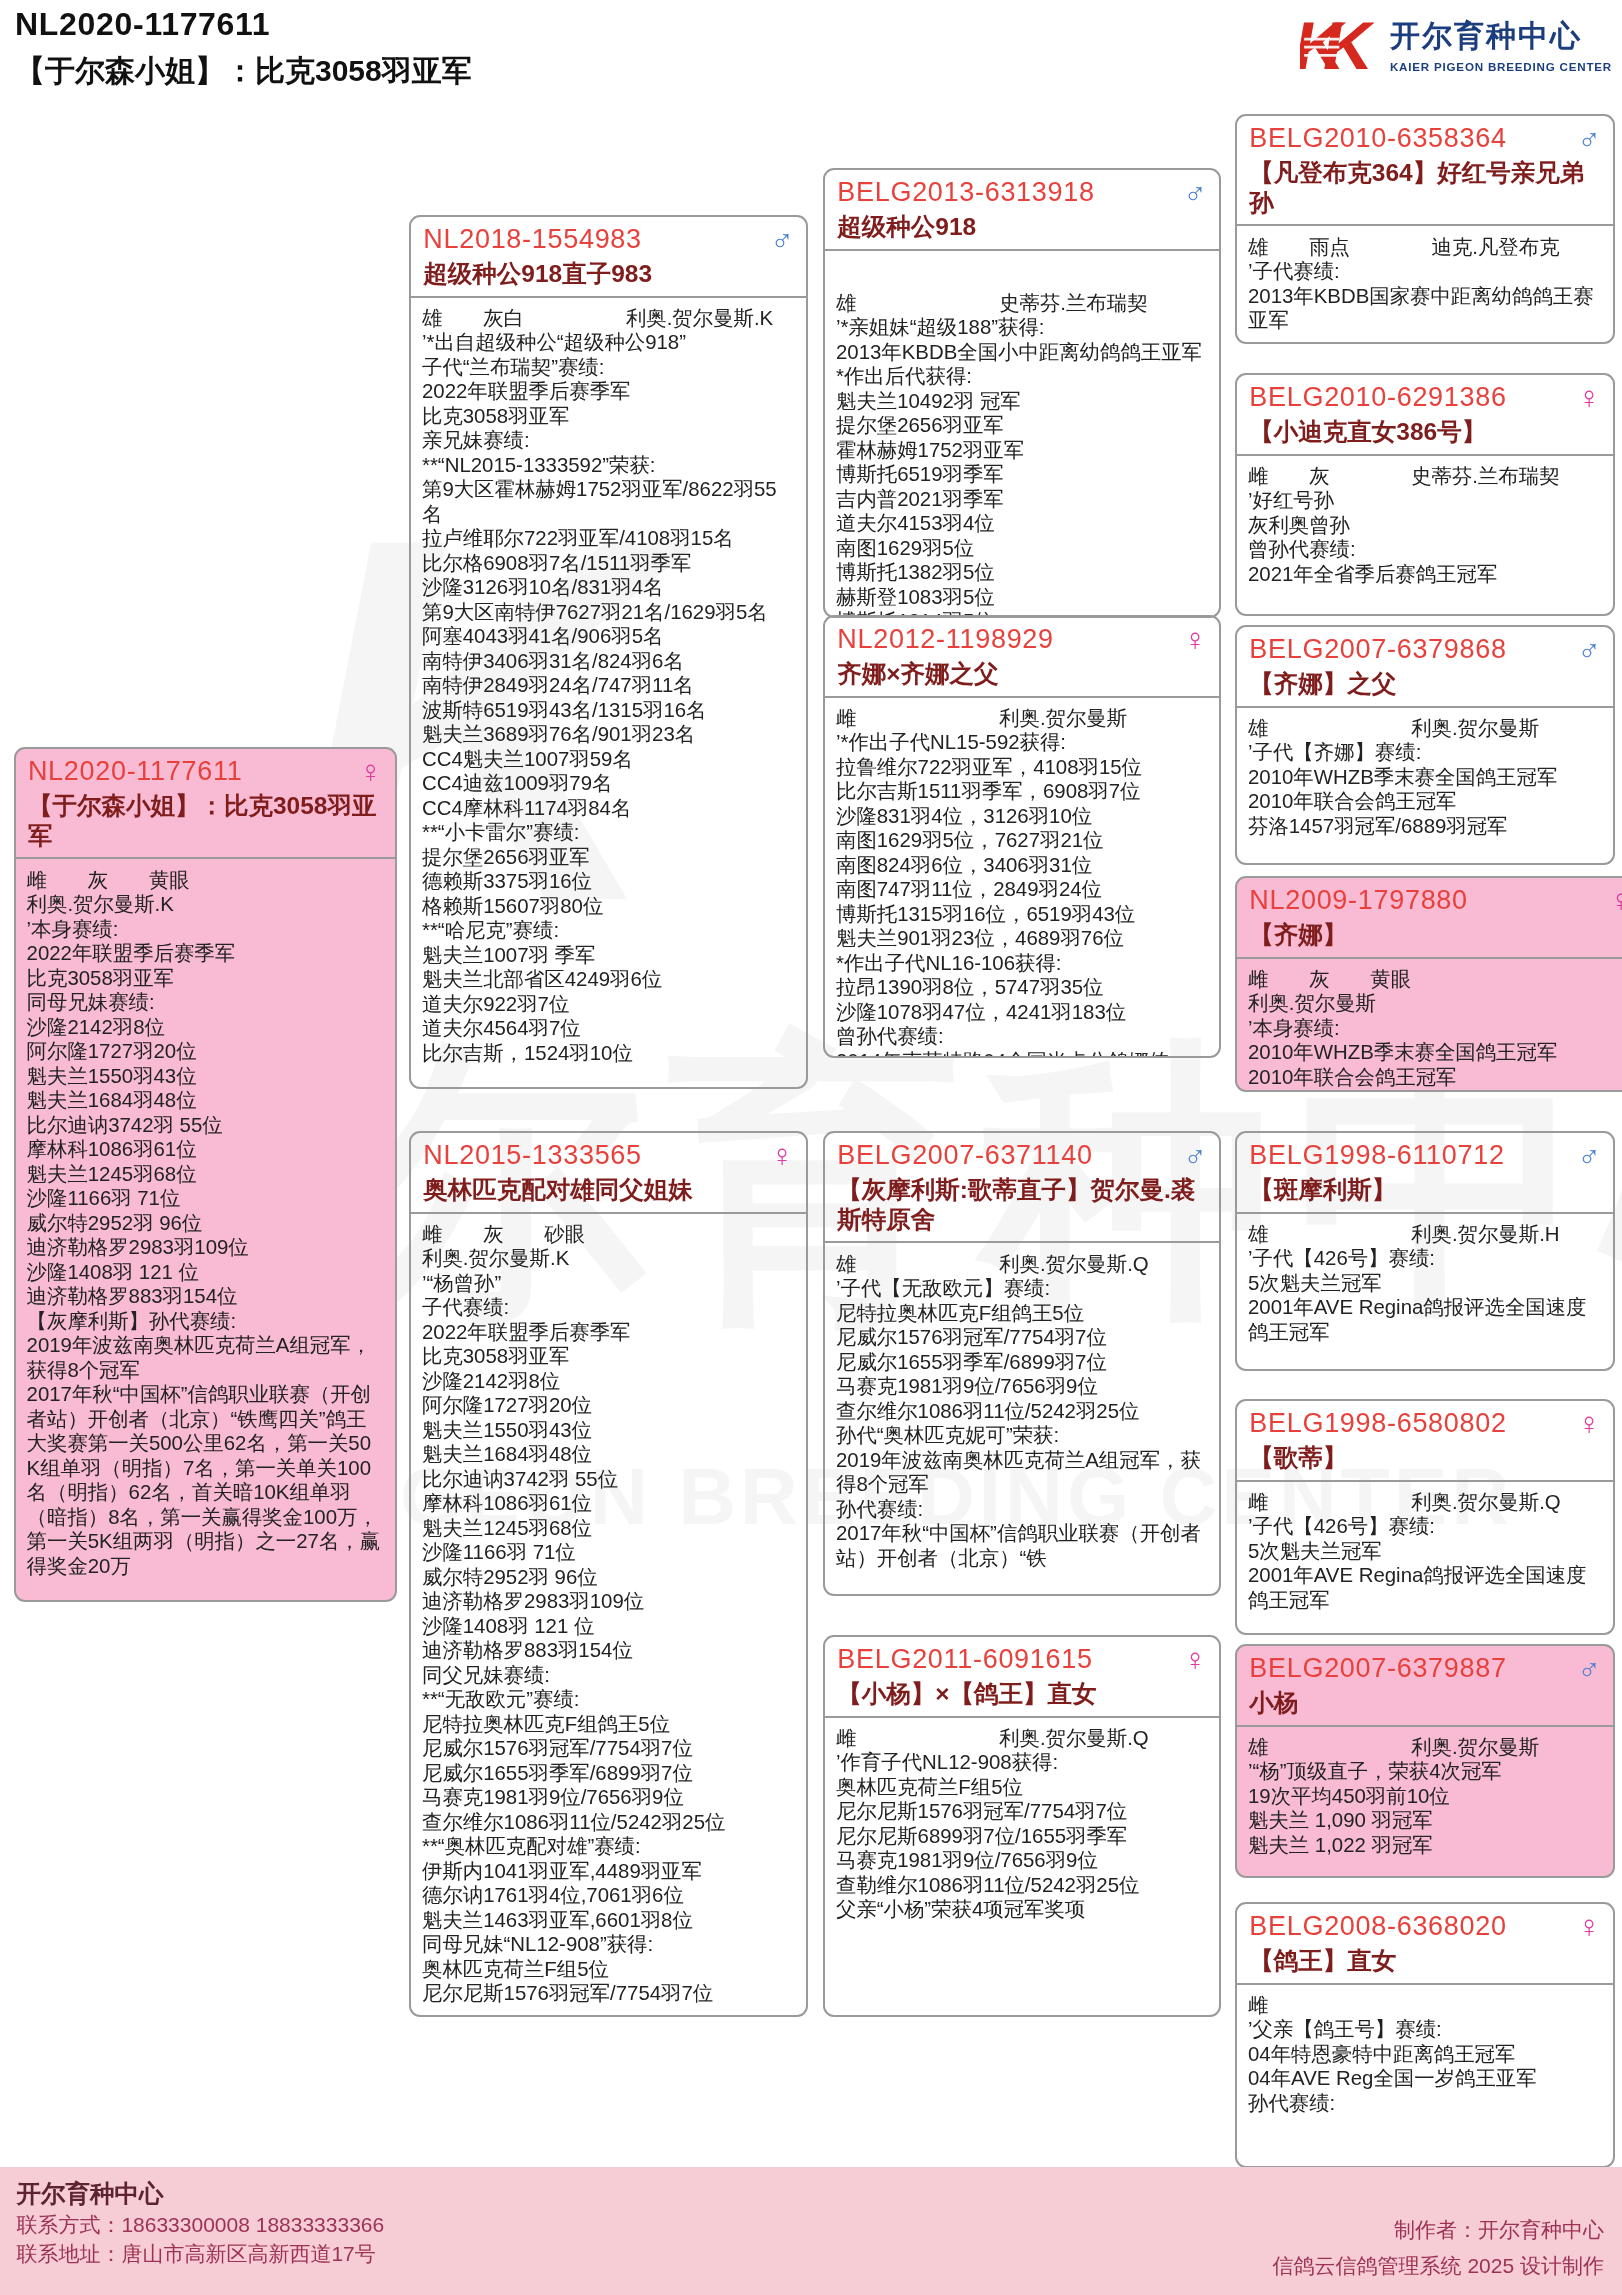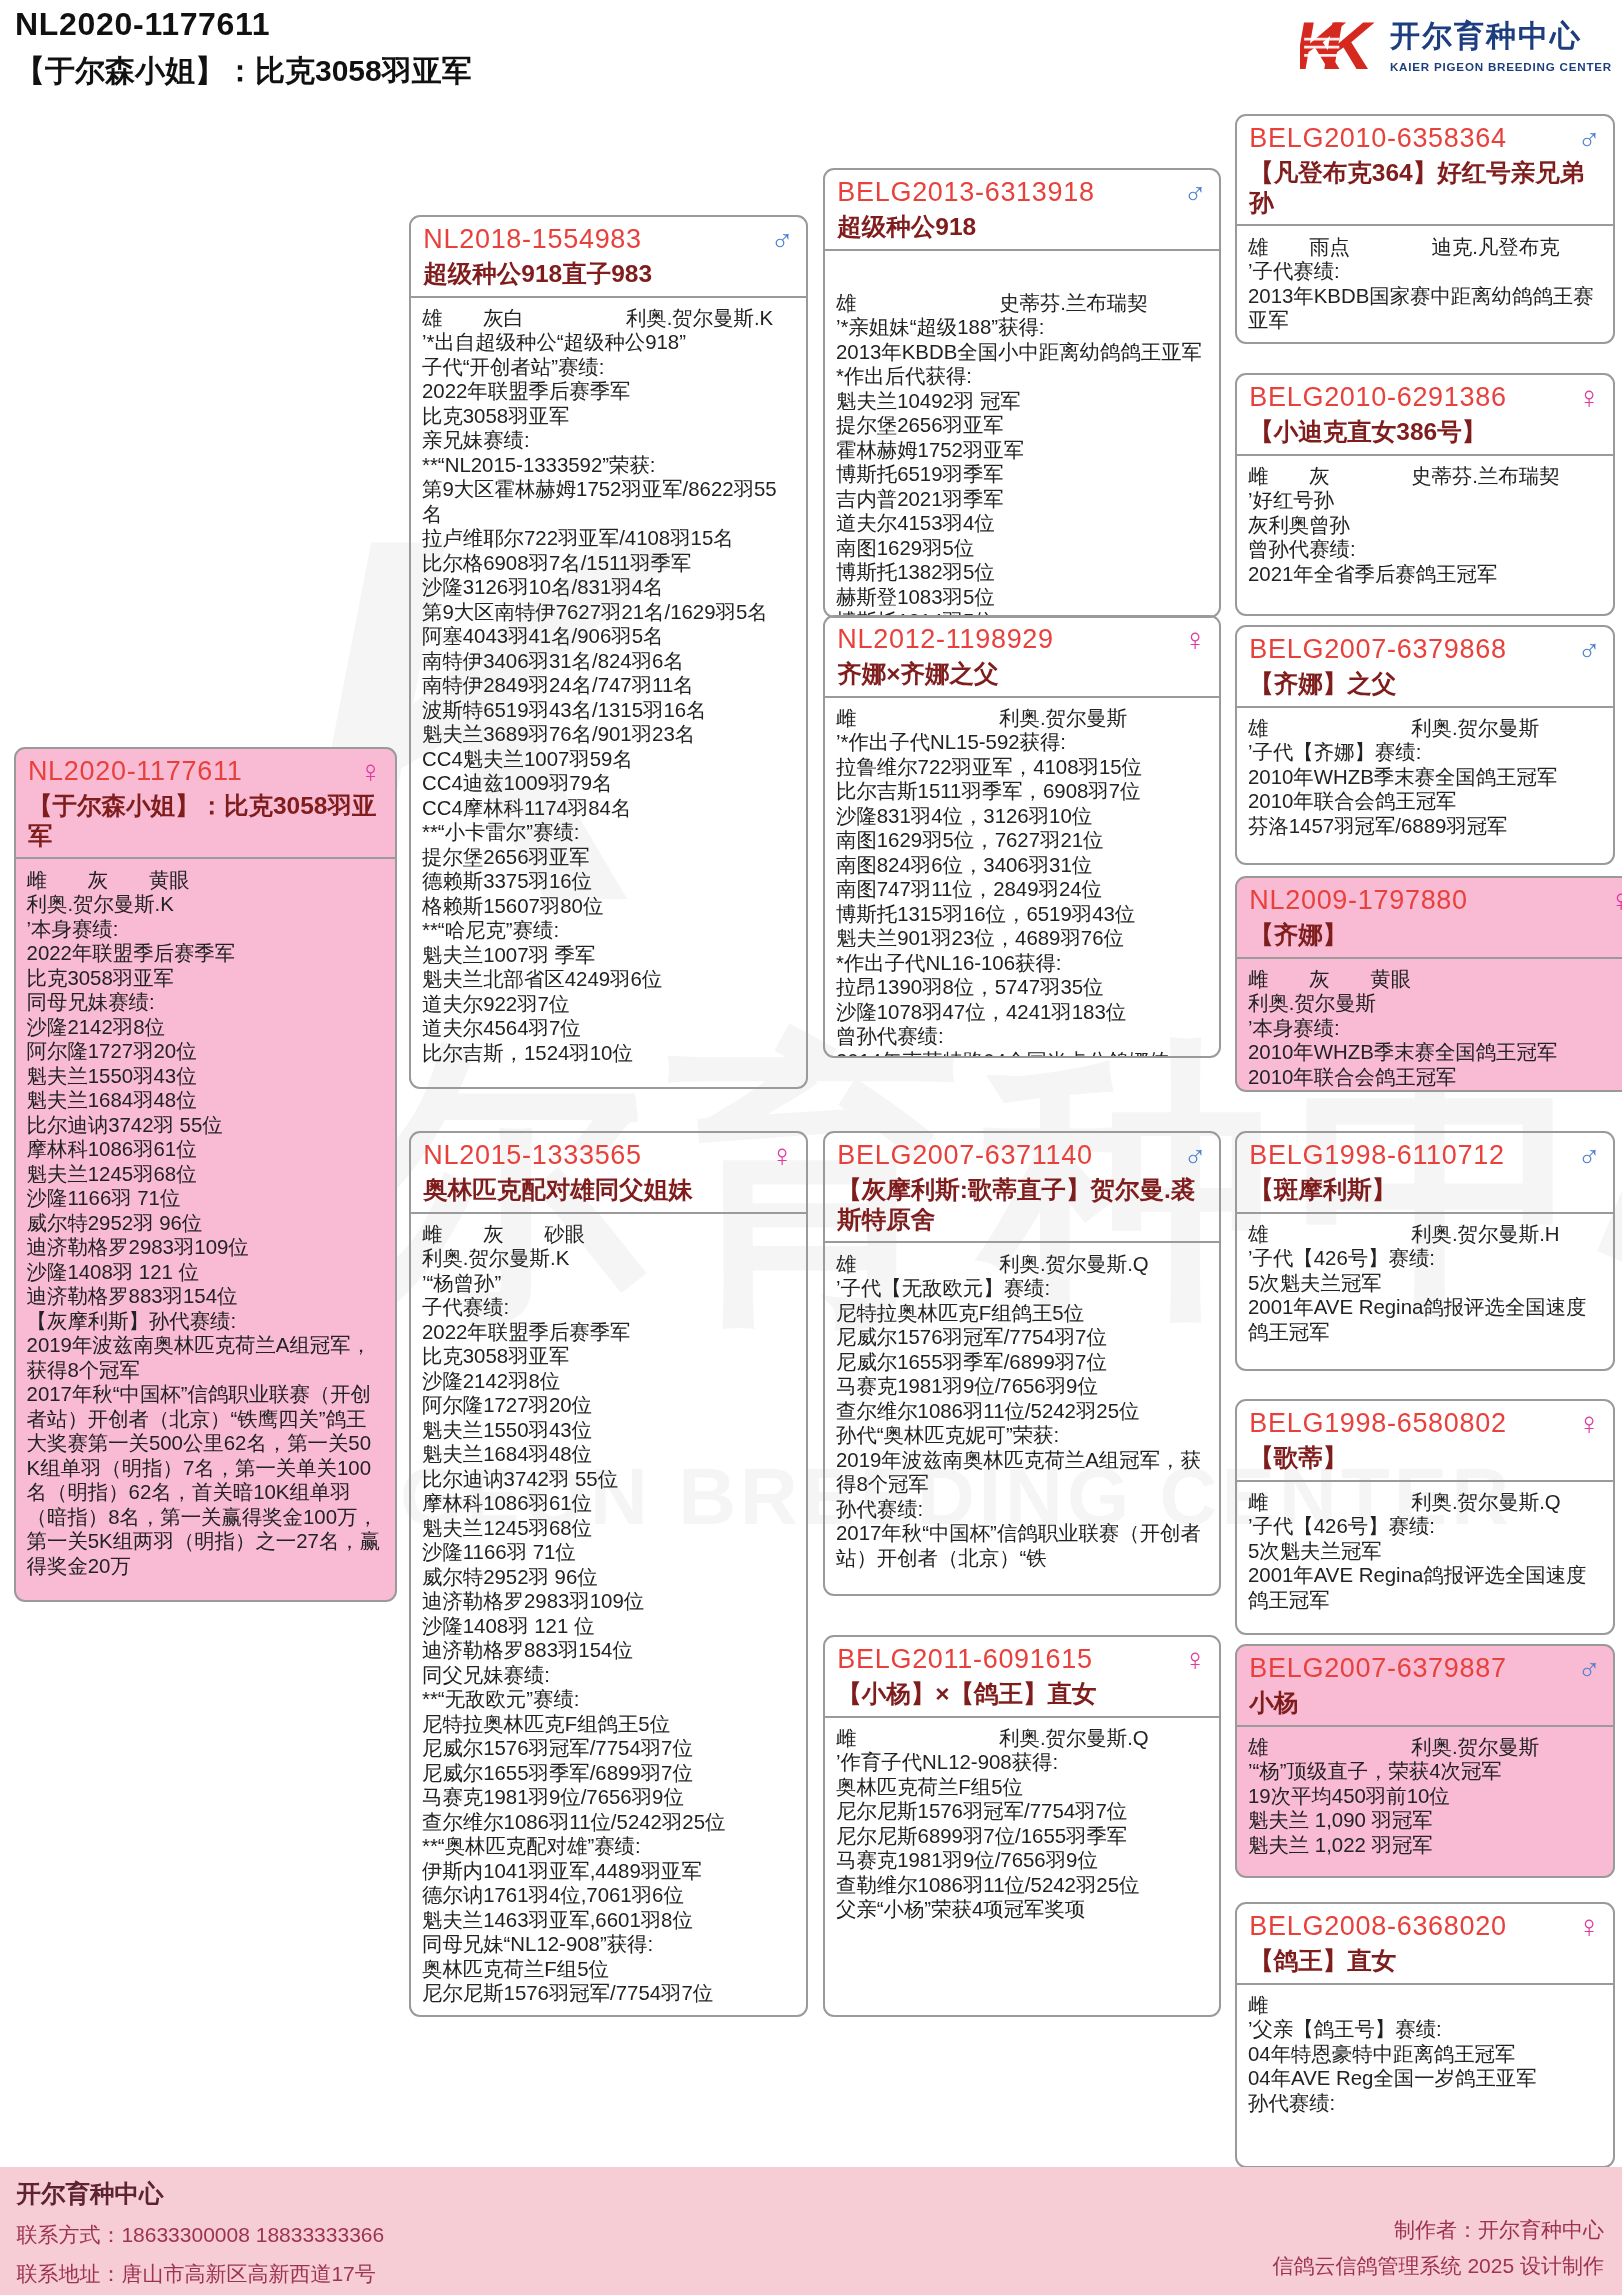--- a/index.html
+++ b/index.html
@@ -27,21 +27,21 @@
   .ring{font-size:27px;color:#e8413c;letter-spacing:0.7px;}
   .sym{font-size:31px;font-weight:bold;line-height:1;}
   .sym.m{color:#4a7fd0;}
   .sym.f{color:#e0389f;}
   .card-title{font-size:24.5px;font-weight:bold;color:#7f1d1d;line-height:1.22;margin-top:4.1px;word-break:break-all;}
   .card-body{padding:8.2px 11px;flex:1 1 auto;overflow:hidden;}
   .bl{font-size:20.4px;color:#222;line-height:24.5px;word-break:break-all;}
   
   #footer{position:absolute;left:0;top:2167px;width:1623px;height:129px;background:#f6ccd5;z-index:2;box-sizing:border-box;padding:9.5px 16.4px;}
   #footer-brand{font-size:24.5px;font-weight:bold;color:#5d2430;}
-  .footer-line{font-size:21px;color:#9c3352;margin-top:11px;}
+  .footer-line{font-size:21px;color:#9c3352;margin-top:1px;}
   #footer-right{position:absolute;right:19px;top:41px;text-align:right;}
   #footer-right .footer-line{margin-top:8.2px;}
 </style>
 </head>
 <body>
 
 <div id="page">
 
   <div class="wm" id="wm-k">K</div>
   <div class="wm" id="wm-cn">开尔育种中心</div>
@@ -107,21 +107,21 @@
     <div class="card-head">
       <div class="ring-row">
           <span class="ring">NL2018-1554983</span>
           <span class="sym m">♂</span>
         </div>
       <div class="card-title">超级种公918直子983</div>
     </div>
     <div class="card-body">
         <div class="bl">雄　　灰白　　　　　利奥.贺尔曼斯.K</div>
         <div class="bl">’*出自超级种公“超级种公918”</div>
-        <div class="bl">子代“开创者站”赛绩:</div>
+        <div class="bl">子代“兰布瑞契”赛绩:</div>
         <div class="bl">2022年联盟季后赛季军</div>
         <div class="bl">比克3058羽亚军</div>
         <div class="bl">亲兄妹赛绩:</div>
         <div class="bl">**“NL2015-1333592”荣获:</div>
         <div class="bl">第9大区霍林赫姆1752羽亚军/8622羽55名</div>
         <div class="bl">拉卢维耶尔722羽亚军/4108羽15名</div>
         <div class="bl">比尔格6908羽7名/1511羽季军</div>
         <div class="bl">沙隆3126羽10名/831羽4名</div>
         <div class="bl">第9大区南特伊7627羽21名/1629羽5名</div>
         <div class="bl">阿塞4043羽41名/906羽5名</div>

